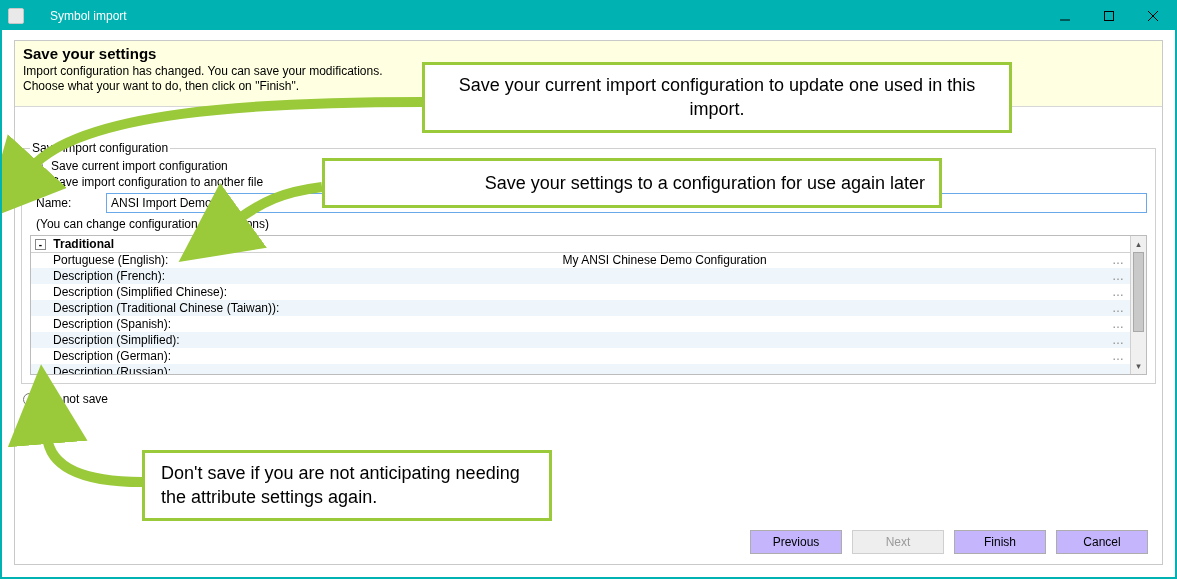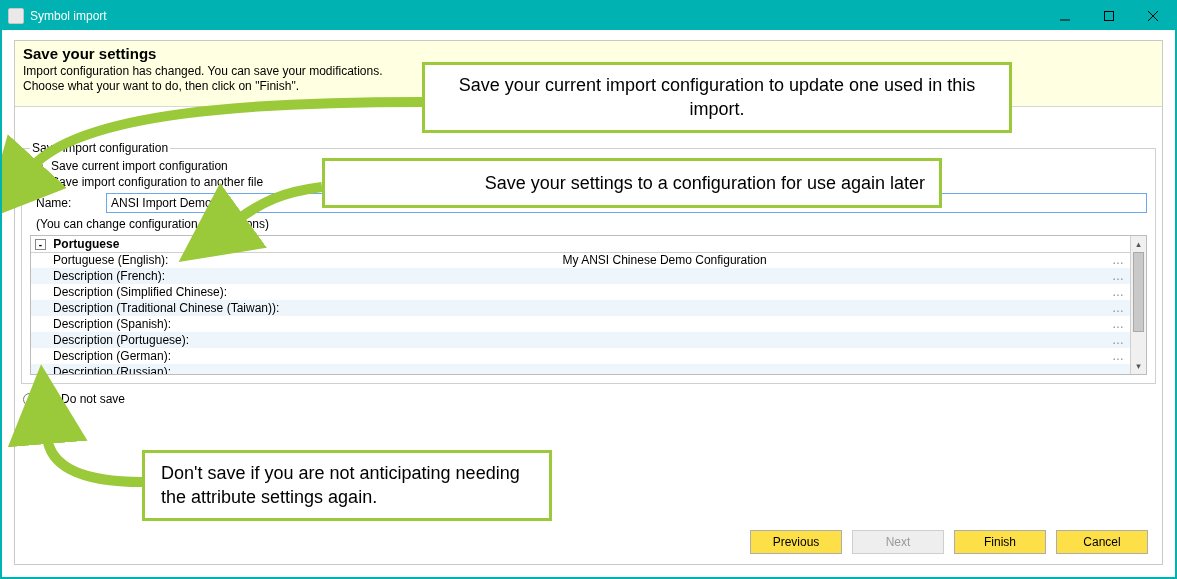--- a/index.html
+++ b/index.html
@@ -32,21 +32,21 @@
     font-size: 12px;
   }
   .titlebar .appicon {
     width: 16px; height:16px;
     margin: 0 6px 0 6px;
     background: #e9e9e9;
     border-radius: 2px;
     display:inline-block;
     border:1px solid #c7c7c7;
   }
-  .titlebar .title { flex: 0 0 auto; }
+  .titlebar .title { flex: 0 0 auto; margin-left: 20px; }
   .titlebar .spacer { flex: 1 1 auto; }
   .win-btn {
     width: 44px; height: 28px;
     display:flex; align-items:center; justify-content:center;
     color: #000;
     font-size: 14px;
   }
   .win-btn svg { stroke:#000; }
 
   
@@ -157,21 +157,21 @@
   }
   .scrollbar-v .sb-track { flex:1; position:relative; }
   .scrollbar-v .sb-thumb {
     position:absolute; left:2px; right:2px; top:0; height:80px;
     background:#c9c9c9; border:1px solid #a9a9a9;
   }
 
   
   .lone-radio {
     margin: 8px 0 0 2px;
-    display:flex; align-items:center; gap:21px;
+    display:flex; align-items:center; gap:4px;
   }
   .lone-radio input { margin:0 4px 0 0; }
 
   
   .callout {
     position:absolute;
     background:#fff;
     border: 3px solid #9ac93a;
     padding: 8px 16px;
     font-size: 18px;
@@ -181,21 +181,21 @@
   }
 
   
   .footer {
     position:absolute;
     right: 14px; bottom: 10px;
     display:flex; gap: 10px;
   }
   .btn {
     width: 92px; height: 24px;
-    background: #fde047;
+    background: #c4b5fd;
     border: 1px solid #adadad;
     font-size: 12px;
     display:flex; align-items:center; justify-content:center;
     cursor: pointer;
   }
   .btn.disabled { color:#9a9a9a; background:#eeeeee; border-color:#cfcfcf; cursor:default; }
 
   
   svg.arrows {
     position:absolute; left:0; top:0; width:100%; height:100%;
@@ -258,21 +258,21 @@
 
         <div class="hint">(You can change configuration descriptions)</div>
 
         <div class="desc-wrap">
           <div class="desc-scroll">
             <table class="desc-table">
               <tbody>
                   <tr class="header">
                 <td class="col-label">
                   <span class="tree-toggle">-</span>
-                  <b>Portuguese</b>
+                  <b>Traditional</b>
                 </td>
                 <td class="col-value"></td>
                 <td class="col-dots"></td>
               </tr>
               <tr>
                 <td class="col-label">Portuguese (English):</td>
                 <td class="col-value">My ANSI Chinese Demo Configuration</td>
                 <td class="col-dots">…</td>
               </tr>
               <tr>
@@ -289,21 +289,21 @@
                 <td class="col-label">Description (Traditional Chinese (Taiwan)):</td>
                 <td class="col-value"></td>
                 <td class="col-dots">…</td>
               </tr>
               <tr>
                 <td class="col-label">Description (Spanish):</td>
                 <td class="col-value"></td>
                 <td class="col-dots">…</td>
               </tr>
               <tr>
-                <td class="col-label">Description (Portuguese):</td>
+                <td class="col-label">Description (Simplified):</td>
                 <td class="col-value"></td>
                 <td class="col-dots">…</td>
               </tr>
               <tr>
                 <td class="col-label">Description (German):</td>
                 <td class="col-value"></td>
                 <td class="col-dots">…</td>
               </tr>
               <tr>
                 <td class="col-label">Description (Russian):</td>

